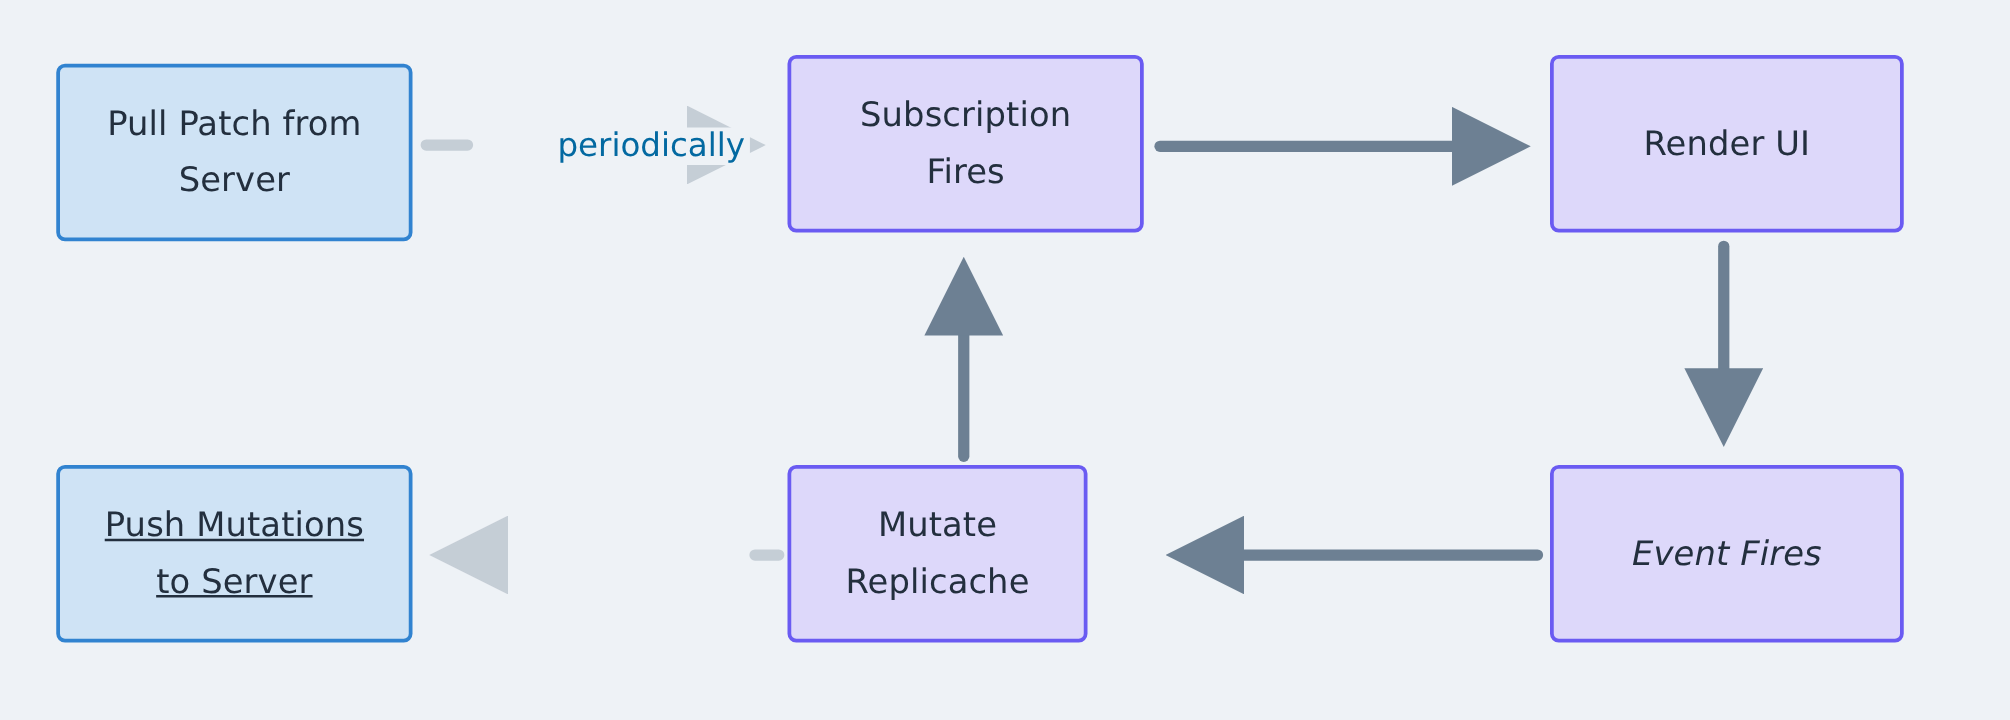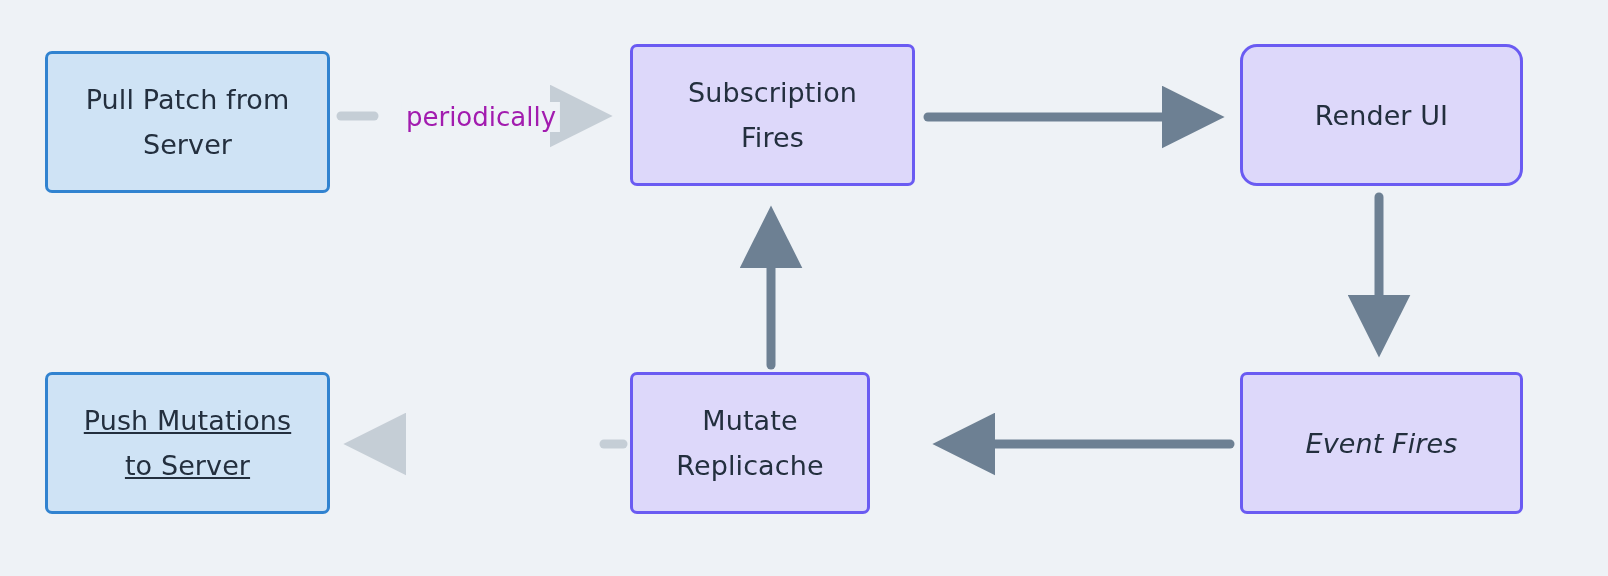--- a/index.html
+++ b/index.html
@@ -48,24 +48,25 @@
   }
   .node-purple {
     background: #ddd8fa;
     border-color: #6a5bf2;
   }
   .edge-label {
     position: absolute;
     transform: translate(-50%, -50%);
     font-size: 26px;
     line-height: 30px;
-    color: #a21caf;
+    color: #0369a1;
     white-space: nowrap;
     background: #eef2f6;
     padding: 0 4px;
+    margin-left: 40px;
   }
 </style>
 </head>
 <body>
 
 <div id="diagram">
 
   <svg id="edge-layer" width="1608" height="576" viewBox="0 0 1608 576">
     <defs>
       <marker id="arrow-thick" markerWidth="7" markerHeight="7" refX="5.6" refY="3.5" orient="auto" markerUnits="strokeWidth">
@@ -102,21 +103,21 @@
       <line x1="378" y1="444" x2="356" y2="444" stroke="#c5ced6" stroke-width="9" stroke-linecap="round" marker-end="url(#arrow-light)"></line>
     </g>
   </svg>
 
   <div class="node node-blue" style="left:45px; top:31px; width:285px; height:142px;margin-top:20px;">Pull Patch from
 Server</div>
 
   <div class="node node-purple" style="left:630px; top:44px; width:285px; height:142px;">Subscription
 Fires</div>
 
-  <div class="node node-purple" style="left:1240px; top:44px; width:283px; height:142px;border-radius:17px;">Render UI</div>
+  <div class="node node-purple" style="left:1240px; top:44px; width:283px; height:142px;">Render UI</div>
 
   <div class="node node-blue" style="left:45px; top:372px; width:285px; height:142px;text-decoration:underline;">Push Mutations
 to Server</div>
 
   <div class="node node-purple" style="left:630px; top:372px; width:240px; height:142px;">Mutate
 Replicache</div>
 
   <div class="node node-purple" style="left:1240px; top:372px; width:283px; height:142px;font-style:italic;">Event Fires</div>
 
   <div class="edge-label" style="left:481px; top:117px;">periodically</div>

